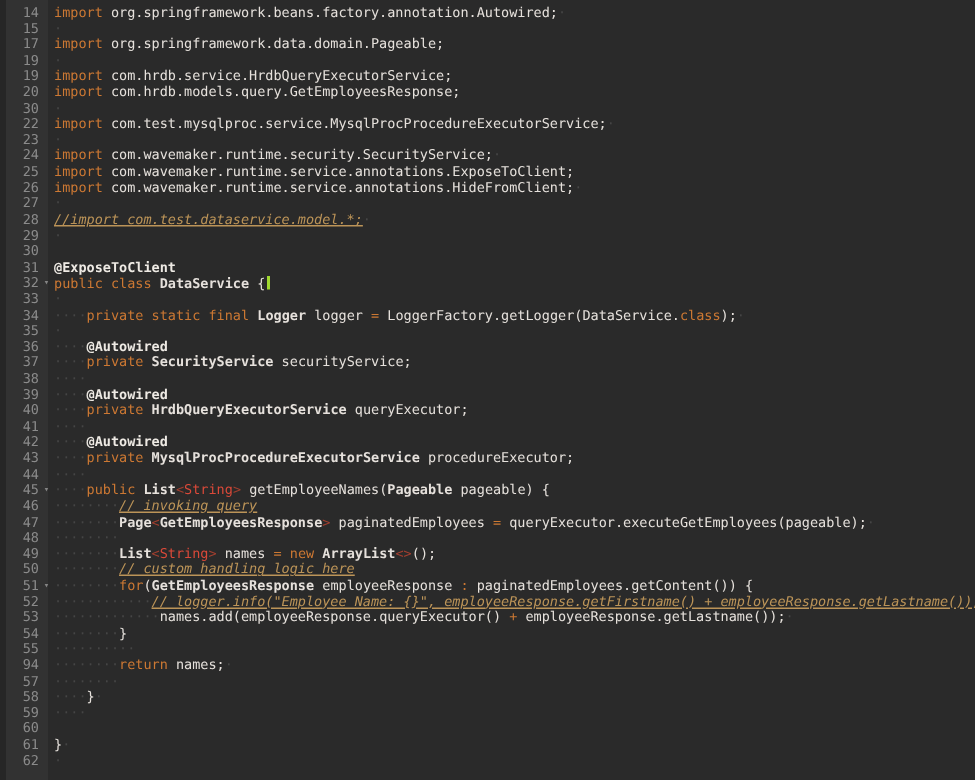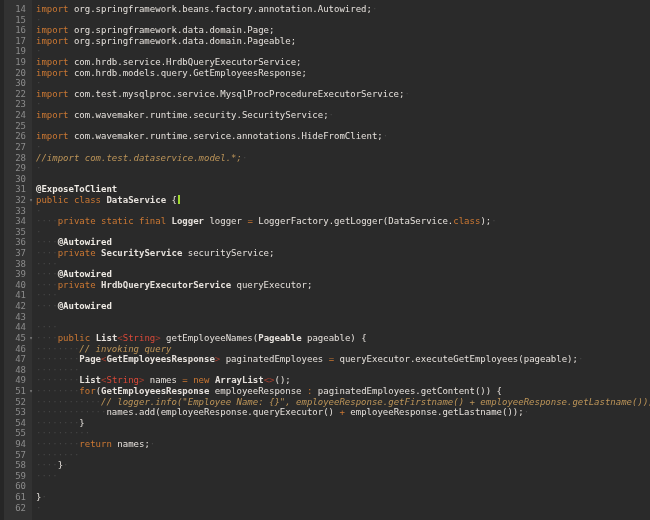--- a/index.html
+++ b/index.html
@@ -32,74 +32,74 @@
     font-size:9px;user-select:none;
   }
   .fold{
     flex:0 0 10px;color:#858585;font-size:6px;line-height:10.61px;
     text-align:center;user-select:none;
   }
   .code{white-space:pre;}
   .ws{color:#454545;}
   .tk-k{color:#cc7833;}
   .tk-op{color:#cc7833;}
-  .tk-c{color:#bc9458;font-style:italic;}
+  .tk-c{color:#bc9458;font-style:italic;text-decoration:underline;}
   .tk-t{color:#e6e1dc;font-weight:bold;}
   .tk-a{color:#eeeae4;font-weight:bold;}
   .tk-r{color:#da4939;}
   .tk-rb{color:#a33f2f;}
   .tk-p{color:#e6e1dc;}
   .caret{
     display:inline-block;width:2px;height:9px;background:#a0d92f;
     vertical-align:-1px;margin-left:1px;
   }
 </style>
 </head>
 <body>
 
 <div id="editor">
   <div id="gutter-bg"></div>
   <div id="left-edge"></div>
   <div id="editor-lines">
       <div class="row"><span class="num">14</span><span class="fold"></span><span class="code"><span class="tk-k">import</span><span class="tk-p"> org.springframework.beans.factory.annotation.Autowired;</span><span class="ws">·</span></span></div>
       <div class="row"><span class="num">15</span><span class="fold"></span><span class="code"><span class="ws">·</span></span></div>
-      <div class="row"><span class="num">16</span><span class="fold"></span><span class="code"><span class="tk-k">import</span><span class="tk-p"> org.springframework.data.domain.Page;</span></span></div>
       <div class="row"><span class="num">17</span><span class="fold"></span><span class="code"><span class="tk-k">import</span><span class="tk-p"> org.springframework.data.domain.Pageable;</span></span></div>
       <div class="row"><span class="num">19</span><span class="fold"></span><span class="code"><span class="ws">·</span></span></div>
       <div class="row"><span class="num">19</span><span class="fold"></span><span class="code"><span class="tk-k">import</span><span class="tk-p"> com.hrdb.service.HrdbQueryExecutorService;</span></span></div>
       <div class="row"><span class="num">20</span><span class="fold"></span><span class="code"><span class="tk-k">import</span><span class="tk-p"> com.hrdb.models.query.GetEmployeesResponse;</span></span></div>
       <div class="row"><span class="num">30</span><span class="fold"></span><span class="code"><span class="ws">·</span></span></div>
       <div class="row"><span class="num">22</span><span class="fold"></span><span class="code"><span class="tk-k">import</span><span class="tk-p"> com.test.mysqlproc.service.MysqlProcProcedureExecutorService;</span><span class="ws">·</span></span></div>
       <div class="row"><span class="num">23</span><span class="fold"></span><span class="code"><span class="ws">·</span></span></div>
       <div class="row"><span class="num">24</span><span class="fold"></span><span class="code"><span class="tk-k">import</span><span class="tk-p"> com.wavemaker.runtime.security.SecurityService;</span><span class="ws">·</span></span></div>
-      <div class="row"><span class="num">25</span><span class="fold"></span></div>
+      <div class="row"><span class="num">25</span><span class="fold"></span><span class="code"><span class="tk-k">import</span><span class="tk-p"> com.wavemaker.runtime.service.annotations.ExposeToClient;</span></span></div>
       <div class="row"><span class="num">26</span><span class="fold"></span><span class="code"><span class="tk-k">import</span><span class="tk-p"> com.wavemaker.runtime.service.annotations.HideFromClient;</span><span class="ws">·</span></span></div>
       <div class="row"><span class="num">27</span><span class="fold"></span><span class="code"><span class="ws">·</span></span></div>
       <div class="row"><span class="num">28</span><span class="fold"></span><span class="code"><span class="tk-c">//import com.test.dataservice.model.*;</span><span class="ws">·</span></span></div>
       <div class="row"><span class="num">29</span><span class="fold"></span><span class="code"><span class="ws">·</span></span></div>
       <div class="row"><span class="num">30</span><span class="fold"></span><span class="code"></span></div>
       <div class="row"><span class="num">31</span><span class="fold"></span><span class="code"><span class="tk-a">@ExposeToClient</span></span></div>
       <div class="row"><span class="num">32</span><span class="fold">▾</span><span class="code"><span class="tk-k">public</span><span class="tk-p"> </span><span class="tk-k">class</span><span class="tk-p"> </span><span class="tk-t">DataService</span><span class="tk-p"> {</span><span class="caret"></span></span></div>
       <div class="row"><span class="num">33</span><span class="fold"></span><span class="code"><span class="ws">·</span></span></div>
       <div class="row"><span class="num">34</span><span class="fold"></span><span class="code"><span class="ws">····</span><span class="tk-k">private</span><span class="tk-p"> </span><span class="tk-k">static</span><span class="tk-p"> </span><span class="tk-k">final</span><span class="tk-p"> </span><span class="tk-t">Logger</span><span class="tk-p"> logger </span><span class="tk-op">=</span><span class="tk-p"> LoggerFactory.getLogger(DataService.</span><span class="tk-k">class</span><span class="tk-p">);</span><span class="ws">·</span></span></div>
       <div class="row"><span class="num">35</span><span class="fold"></span><span class="code"><span class="ws">·</span></span></div>
       <div class="row"><span class="num">36</span><span class="fold"></span><span class="code"><span class="ws">····</span><span class="tk-a">@Autowired</span></span></div>
       <div class="row"><span class="num">37</span><span class="fold"></span><span class="code"><span class="ws">····</span><span class="tk-k">private</span><span class="tk-p"> </span><span class="tk-t">SecurityService</span><span class="tk-p"> securityService;</span></span></div>
       <div class="row"><span class="num">38</span><span class="fold"></span><span class="code"><span class="ws">····</span></span></div>
       <div class="row"><span class="num">39</span><span class="fold"></span><span class="code"><span class="ws">····</span><span class="tk-a">@Autowired</span></span></div>
       <div class="row"><span class="num">40</span><span class="fold"></span><span class="code"><span class="ws">····</span><span class="tk-k">private</span><span class="tk-p"> </span><span class="tk-t">HrdbQueryExecutorService</span><span class="tk-p"> queryExecutor;</span></span></div>
       <div class="row"><span class="num">41</span><span class="fold"></span><span class="code"><span class="ws">····</span></span></div>
       <div class="row"><span class="num">42</span><span class="fold"></span><span class="code"><span class="ws">····</span><span class="tk-a">@Autowired</span></span></div>
-      <div class="row"><span class="num">43</span><span class="fold"></span></div>
+      <div class="row"><span class="num">43</span><span class="fold"></span><span class="code"><span class="ws">····</span><span class="tk-k">private</span><span class="tk-p"> </span><span class="tk-t">MysqlProcProcedureExecutorService</span><span class="tk-p"> procedureExecutor;</span></span></div>
       <div class="row"><span class="num">44</span><span class="fold"></span><span class="code"><span class="ws">····</span></span></div>
       <div class="row"><span class="num">45</span><span class="fold">▾</span><span class="code"><span class="ws">····</span><span class="tk-k">public</span><span class="tk-p"> </span><span class="tk-t">List</span><span class="tk-rb">&lt;</span><span class="tk-r">String</span><span class="tk-rb">&gt;</span><span class="tk-p"> getEmployeeNames(</span><span class="tk-t">Pageable</span><span class="tk-p"> pageable) {</span></span></div>
       <div class="row"><span class="num">46</span><span class="fold"></span><span class="code"><span class="ws">········</span><span class="tk-c">// invoking query</span></span></div>
       <div class="row"><span class="num">47</span><span class="fold"></span><span class="code"><span class="ws">········</span><span class="tk-t">Page</span><span class="tk-rb">&lt;</span><span class="tk-t">GetEmployeesResponse</span><span class="tk-rb">&gt;</span><span class="tk-p"> paginatedEmployees </span><span class="tk-op">=</span><span class="tk-p"> queryExecutor.executeGetEmployees(pageable);</span><span class="ws">·</span></span></div>
       <div class="row"><span class="num">48</span><span class="fold"></span><span class="code"><span class="ws">········</span></span></div>
       <div class="row"><span class="num">49</span><span class="fold"></span><span class="code"><span class="ws">········</span><span class="tk-t">List</span><span class="tk-rb">&lt;</span><span class="tk-r">String</span><span class="tk-rb">&gt;</span><span class="tk-p"> names </span><span class="tk-op">=</span><span class="tk-p"> </span><span class="tk-k">new</span><span class="tk-p"> </span><span class="tk-t">ArrayList</span><span class="tk-rb">&lt;&gt;</span><span class="tk-p">();</span></span></div>
+      <div class="row"><span class="num">50</span><span class="fold"></span><span class="code"><span class="ws">········</span><span class="tk-c">// custom handling logic here</span></span></div>
       <div class="row"><span class="num">51</span><span class="fold">▾</span><span class="code"><span class="ws">········</span><span class="tk-k">for</span><span class="tk-p">(</span><span class="tk-t">GetEmployeesResponse</span><span class="tk-p"> employeeResponse </span><span class="tk-op">:</span><span class="tk-p"> paginatedEmployees.getContent()) {</span></span></div>
       <div class="row"><span class="num">52</span><span class="fold"></span><span class="code"><span class="ws">············</span><span class="tk-c">// logger.info("Employee Name: {}", employeeResponse.getFirstname() + employeeResponse.getLastname());</span></span></div>
       <div class="row"><span class="num">53</span><span class="fold"></span><span class="code"><span class="ws">·············</span><span class="tk-p">names.add(employeeResponse.queryExecutor() </span><span class="tk-op">+</span><span class="tk-p"> employeeResponse.getLastname());</span><span class="ws">·</span></span></div>
       <div class="row"><span class="num">54</span><span class="fold"></span><span class="code"><span class="ws">········</span><span class="tk-p">}</span></span></div>
       <div class="row"><span class="num">55</span><span class="fold"></span><span class="code"><span class="ws">··········</span></span></div>
       <div class="row"><span class="num">94</span><span class="fold"></span><span class="code"><span class="ws">········</span><span class="tk-k">return</span><span class="tk-p"> names;</span><span class="ws">·</span></span></div>
       <div class="row"><span class="num">57</span><span class="fold"></span><span class="code"><span class="ws">········</span></span></div>
       <div class="row"><span class="num">58</span><span class="fold"></span><span class="code"><span class="ws">····</span><span class="tk-p">}</span><span class="ws">·</span></span></div>
       <div class="row"><span class="num">59</span><span class="fold"></span><span class="code"><span class="ws">····</span></span></div>
       <div class="row"><span class="num">60</span><span class="fold"></span><span class="code"></span></div>

